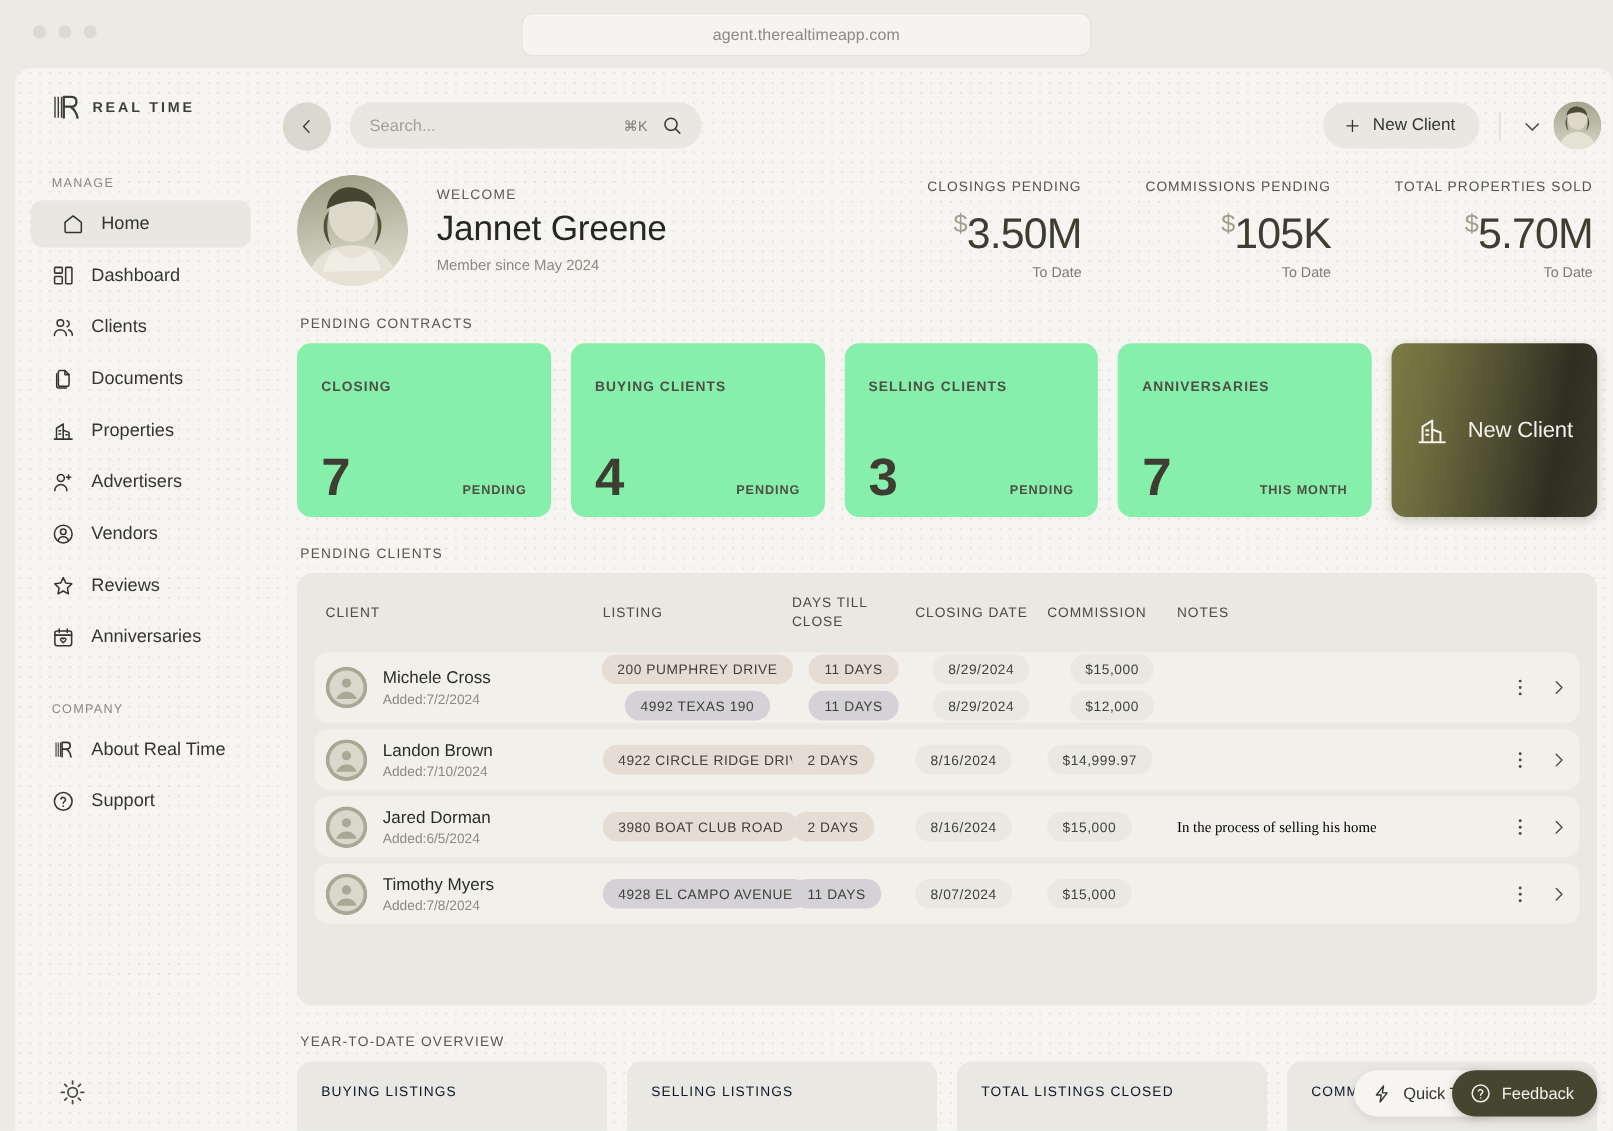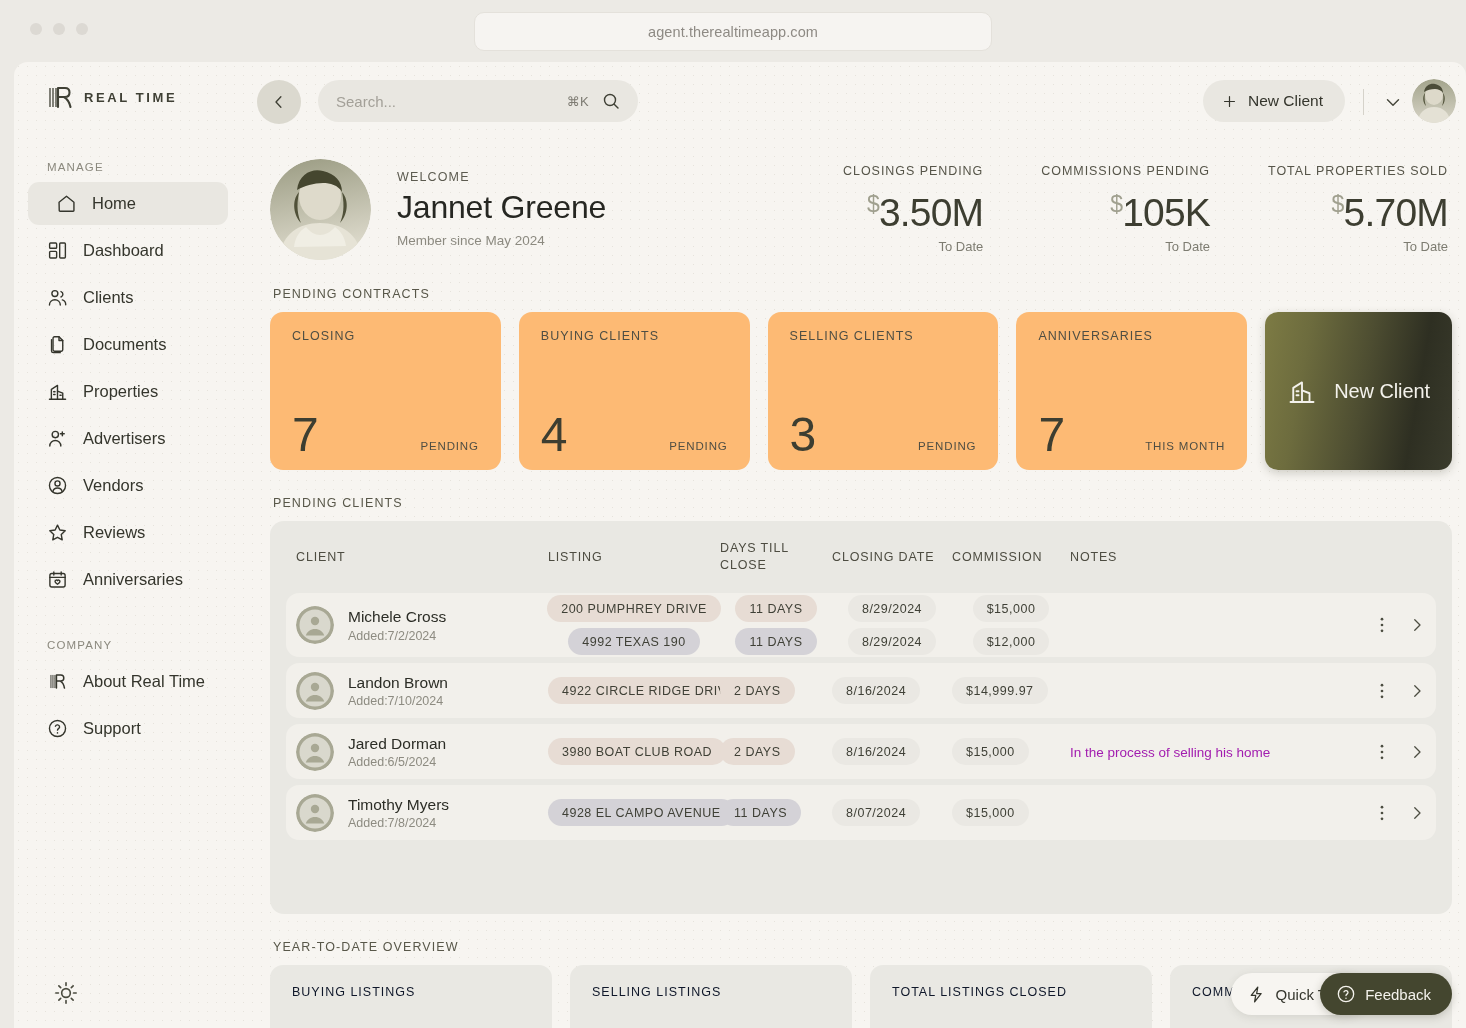--- a/index.html
+++ b/index.html
@@ -87,21 +87,21 @@
   .nav-ico { width: 21px; height: 21px; flex: 0 0 21px; display: block; }
   .company-label { margin-top: 38px; }
 
   .theme-toggle {
     position: absolute; bottom: 22px; left: 39px;
     width: 26px; height: 26px; cursor: pointer;
   }
 
   
   .topbar {
-    position: absolute; top: 3px; left: 228px;
+    position: absolute; top: 16px; left: 228px;
     width: 1224px; height: 74px; z-index: 3;
   }
   .back-btn {
     position: absolute; top: 15px; left: 15px;
     width: 44px; height: 44px; border-radius: 50%;
     background: #dbd9cf; cursor: pointer;
     display: flex; align-items: center; justify-content: center;
   }
   .search-box {
     position: absolute; top: 15px; left: 76px;
@@ -187,23 +187,23 @@
   .section-label {
     font-size: 12.5px; letter-spacing: 1.1px;
     color: #585749; margin: 26px 0 11px 3px;
   }
 
   
   .contract-cards {
     display: flex; gap: 18px; height: 158px;
   }
   .ccard {
-    flex: 1; background: #fdba74;
-    border-radius: 13px; padding: 17px 22px 18px 22px;
-    position: relative; cursor: pointer;
+    flex: 1; background: #86efac;
+    border-radius: 13px; padding: 32px 22px 18px 22px;
+    position: relative; cursor: pointer; font-weight: bold;
   }
   .ccard-title {
     font-size: 12.5px; letter-spacing: 1px; color: #4f4e43;
   }
   .ccard-bottom {
     position: absolute; left: 22px; right: 22px; bottom: 14px;
     display: flex; align-items: flex-end; justify-content: space-between;
   }
   .ccard-num {
     font-size: 48px; color: #3d3e31; line-height: .9; letter-spacing: -1px;
@@ -258,21 +258,21 @@
 
   .pill {
     display: inline-flex; align-items: center; justify-content: center;
     height: 27px; padding: 0 14px; border-radius: 14px;
     font-size: 12.5px; letter-spacing: .5px; color: #3f4036;
     white-space: nowrap;
   }
   .pill-warm { background: #e7dcd4; }
   .pill-cool { background: #d4d2d7; }
   .pill-plain { background: #eae8e3; }
-  .note-text { font-size: 13.5px; color: #a21caf; }
+  .note-text { font-size: 13.5px; color: #000000; font-family: Liberation Serif, serif; }
 
   .kebab { width: 16px; height: 18px; cursor: pointer; }
   .row-chevron { width: 18px; height: 18px; cursor: pointer; }
 
   
   .ytd-cards { display: flex; gap: 18px; margin-top: 0; }
   .ytd-card {
     flex: 1; background: #e9e8e3; border-radius: 13px;
     padding: 20px 22px; height: 80px; cursor: pointer;
   }

